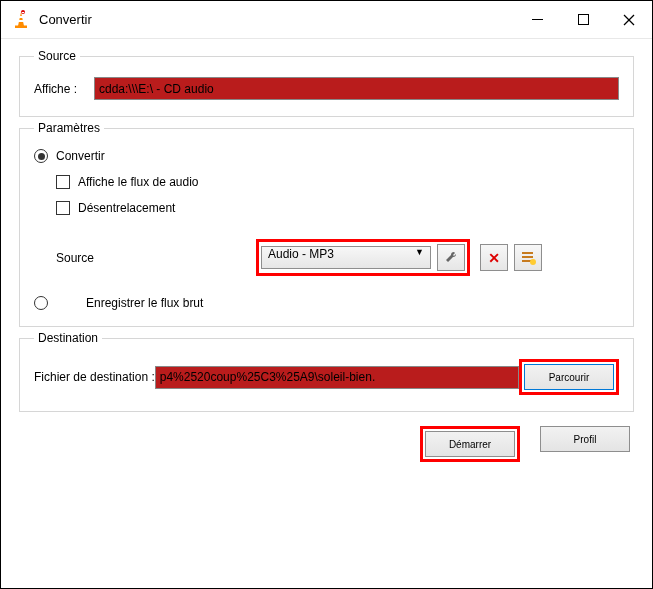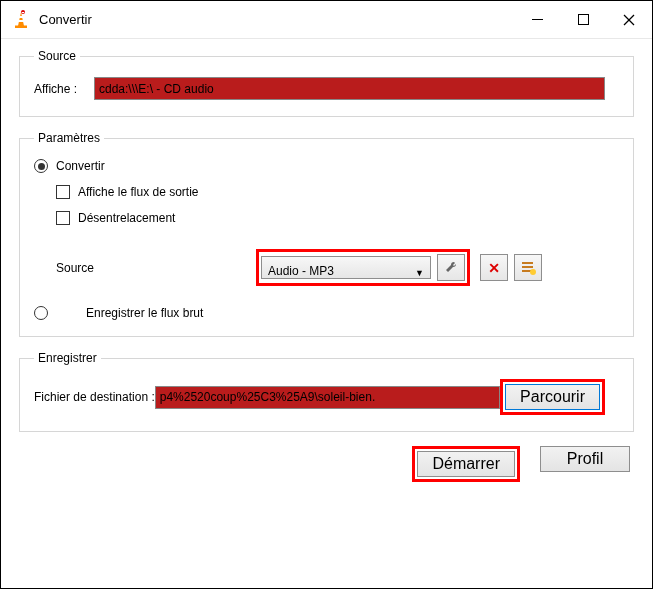--- a/index.html
+++ b/index.html
@@ -31,22 +31,22 @@
     }
     .win-btn {
       width: 46px; height: 38px;
       display: flex; align-items: center; justify-content: center;
       cursor: default;
     }
     .content { padding: 10px 18px 12px 18px; }
     fieldset {
       border: 1px solid #d6d6d6;
       border-radius: 0;
-      margin-bottom: 14px;
-      padding: 14px 28px 16px 14px;
+      margin-bottom: 4px;
+      padding: 14px 14px 16px 14px;
       position: relative;
     }
     legend {
       padding: 0 4px;
       font-size: 12px;
       color: #000;
     }
     .row { display: flex; align-items: center; margin-bottom: 10px; }
     .row:last-child { margin-bottom: 0; }
     .lbl { min-width: 60px; }
@@ -84,21 +84,21 @@
       display: flex; align-items: center;
       margin-top: 24px; margin-bottom: 12px;
     }
     .profil-lbl { margin-left: 22px; width: 200px; }
     .combo-wrap {
       position: relative; flex: 0 0 170px;
     }
     .combo {
       background: linear-gradient(#f7f7f7,#e6e6e6);
       border: 1px solid #8e8e8e;
-      display: flex; align-items: flex-end; justify-content: space-between;
+      display: flex; align-items: flex-start; justify-content: space-between;
       padding: 0 6px;
     }
     .combo .arrow { font-size: 9px; }
     .icon-btn {
       width: 28px; height: 27px;
       border: 1px solid #8e8e8e;
       background: linear-gradient(#f7f7f7,#e6e6e6);
       display: flex; align-items: center; justify-content: center;
       margin-left: 6px;
     }
@@ -107,21 +107,21 @@
       padding: 2px;
     }
     .dest-row { display: flex; align-items: center; }
     .dest-lbl { white-space: nowrap; }
     .dest-input { flex: 1; }
     .btn {
       height: 26px;
       border: 1px solid #8e8e8e;
       background: linear-gradient(#f2f2f2,#e4e4e4);
       padding: 0 14px;
-      font-family: inherit; font-size: 16px;
+      font-family: inherit; font-size: 10px;
       cursor: default;
       min-width: 90px;
       text-align: center;
     }
     .btn-primary-outline { border: 1px solid #0078d7; }
     .footer {
       display: flex; justify-content: flex-end; gap: 20px;
       padding-right: 4px;
       margin-top: 14px;
     }
@@ -175,21 +175,21 @@
   <fieldset>
     <legend>Paramètres</legend>
 
     <div class="radio-row">
       <span class="radio-circle checked"></span>
       <span>Convertir</span>
     </div>
 
     <div class="check-row indent">
       <span class="checkbox"></span>
-      <span>Affiche le flux de sortie</span>
+      <span>Affiche le flux de audio</span>
     </div>
     <div class="check-row indent">
       <span class="checkbox"></span>
       <span>Désentrelacement</span>
     </div>
 
     <div class="profil-row">
       <span class="profil-lbl">Source</span>
       <span class="highlight-red">
         <span class="profil-cluster">
@@ -219,21 +219,21 @@
       </span>
     </div>
 
     <div class="radio-row last-radio">
       <span class="radio-circle"></span>
       <span>Enregistrer le flux brut</span>
     </div>
   </fieldset>
 
   <fieldset>
-    <legend>Enregistrer</legend>
+    <legend>Destination</legend>
     <div class="dest-row">
       <span class="dest-lbl">Fichier de destination :</span>
       <input type="text" class="dest-input" value="p4%2520coup%25C3%25A9\soleil-bien." style="">
       <span class="highlight-red">
         <button class="btn btn-primary-outline">Parcourir</button>
       </span>
     </div>
   </fieldset>
 
   <div class="footer">

